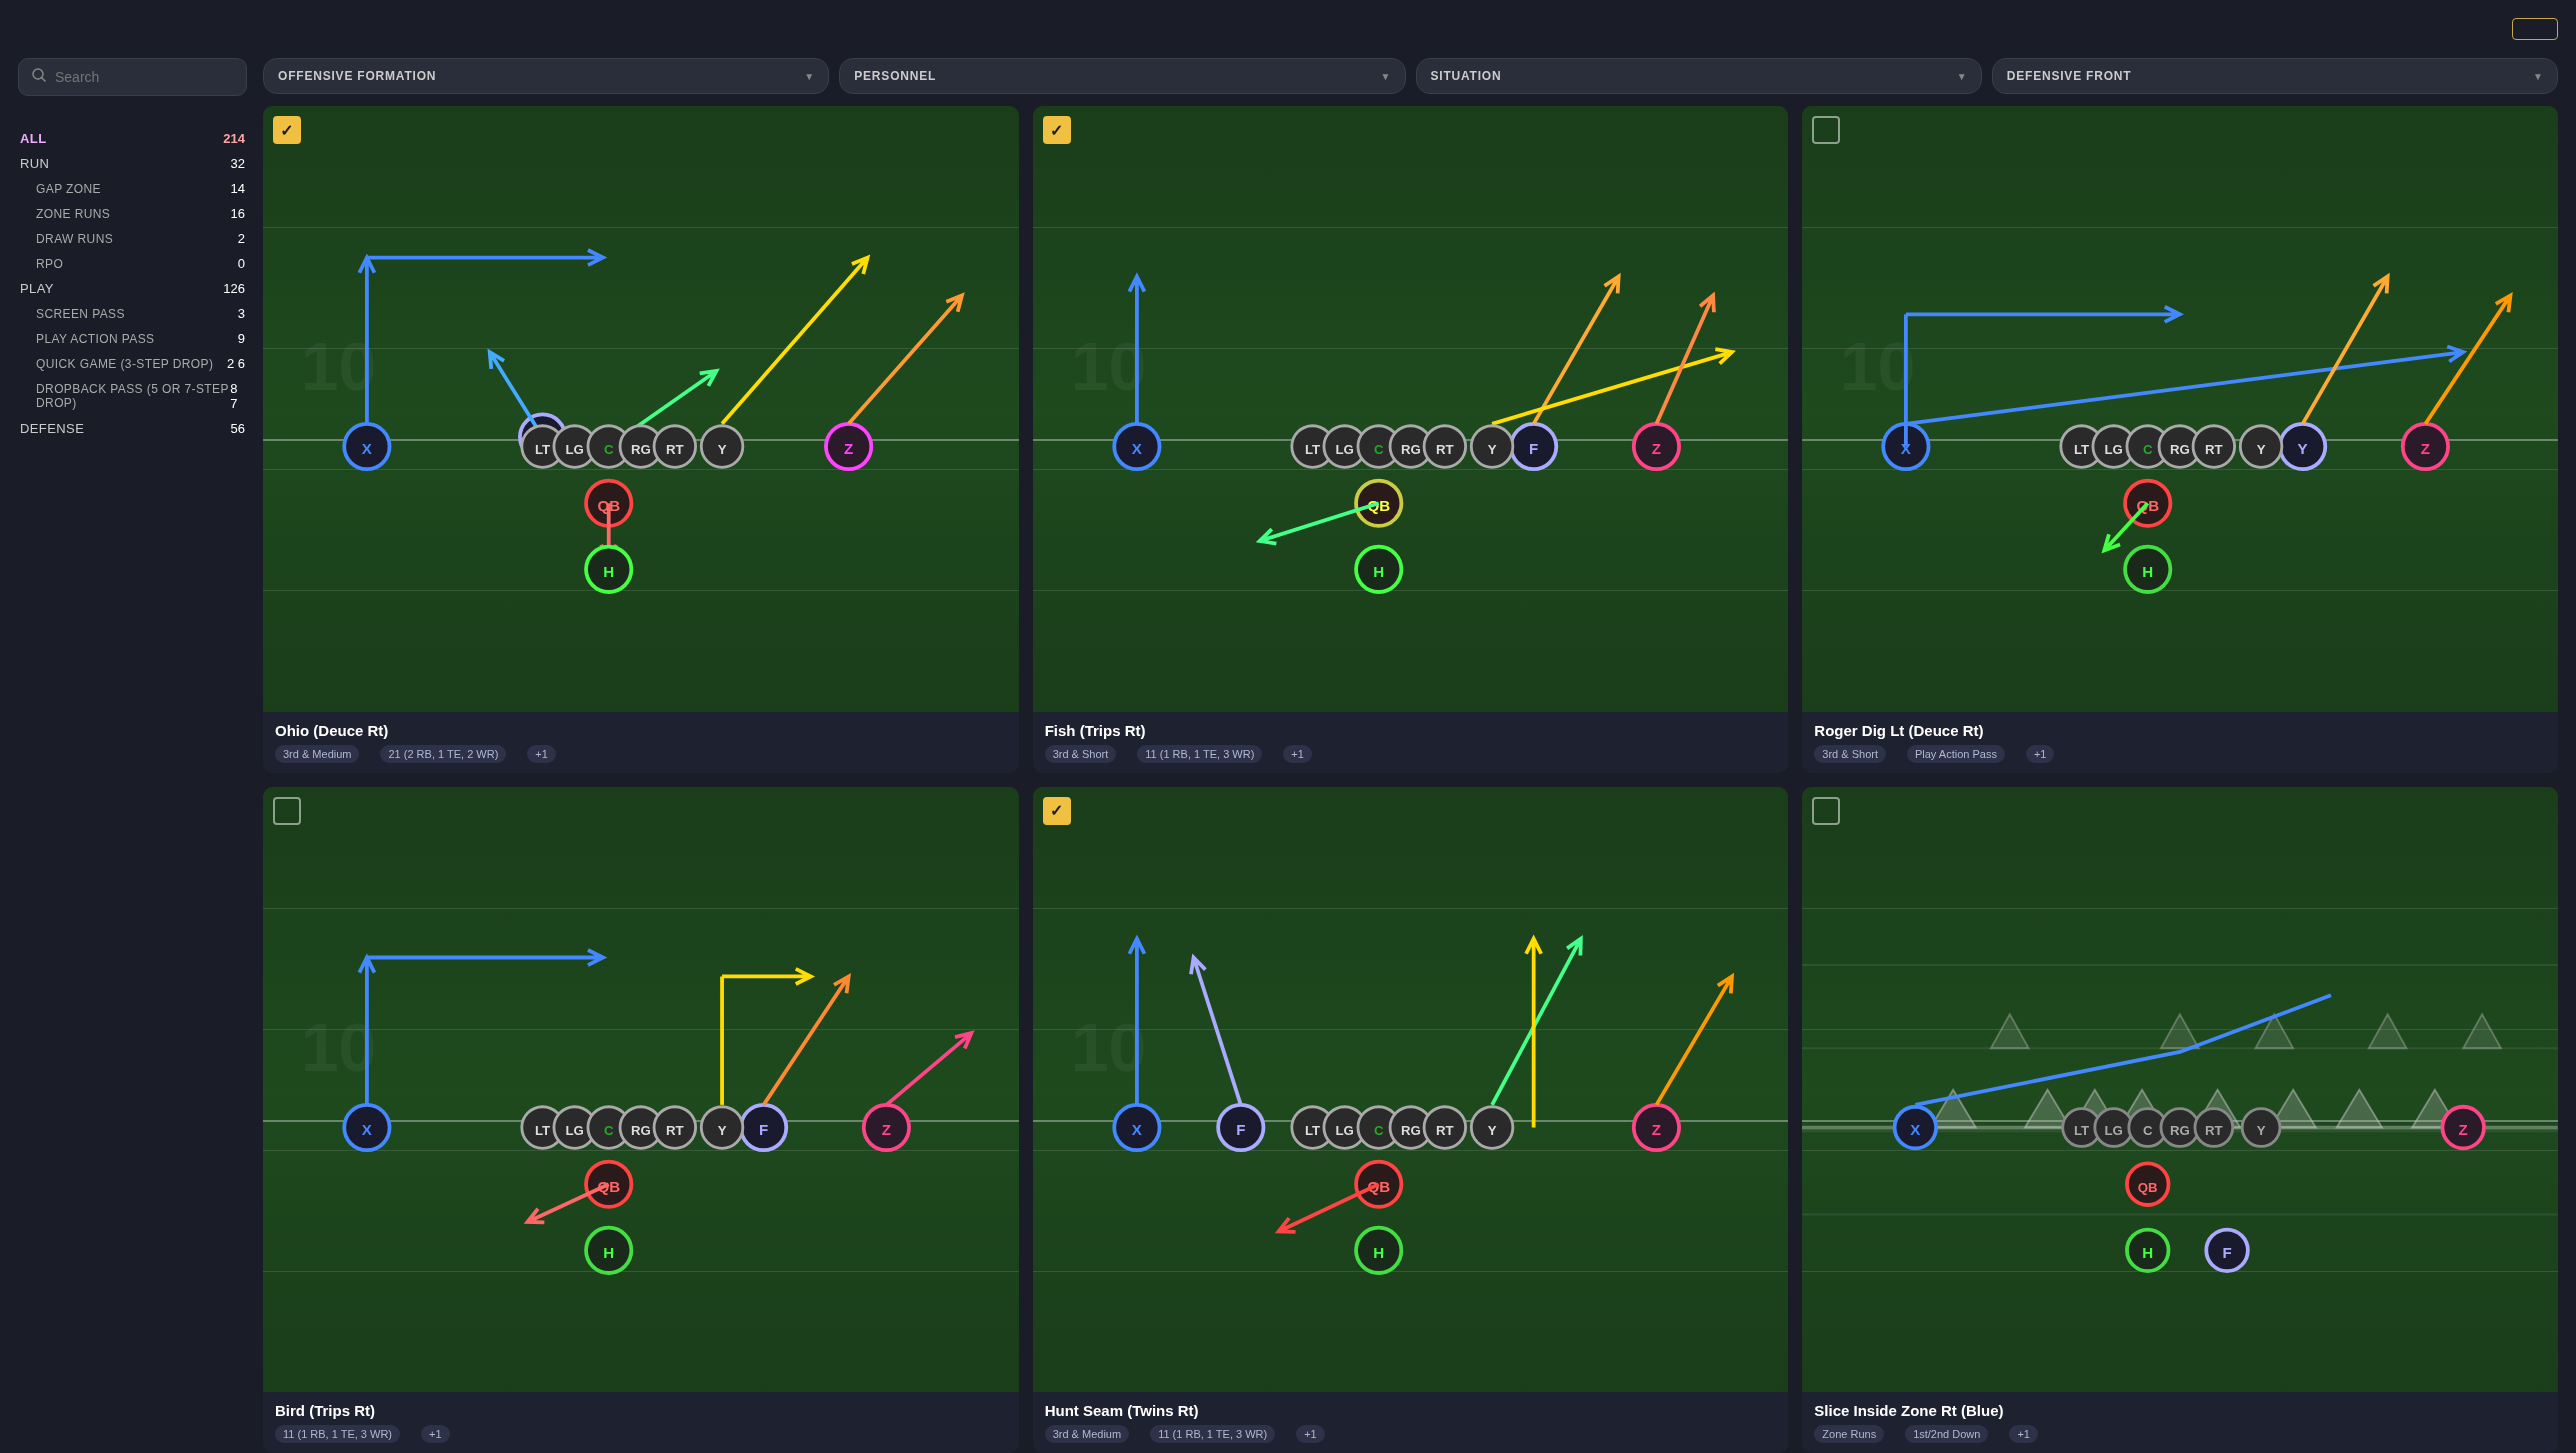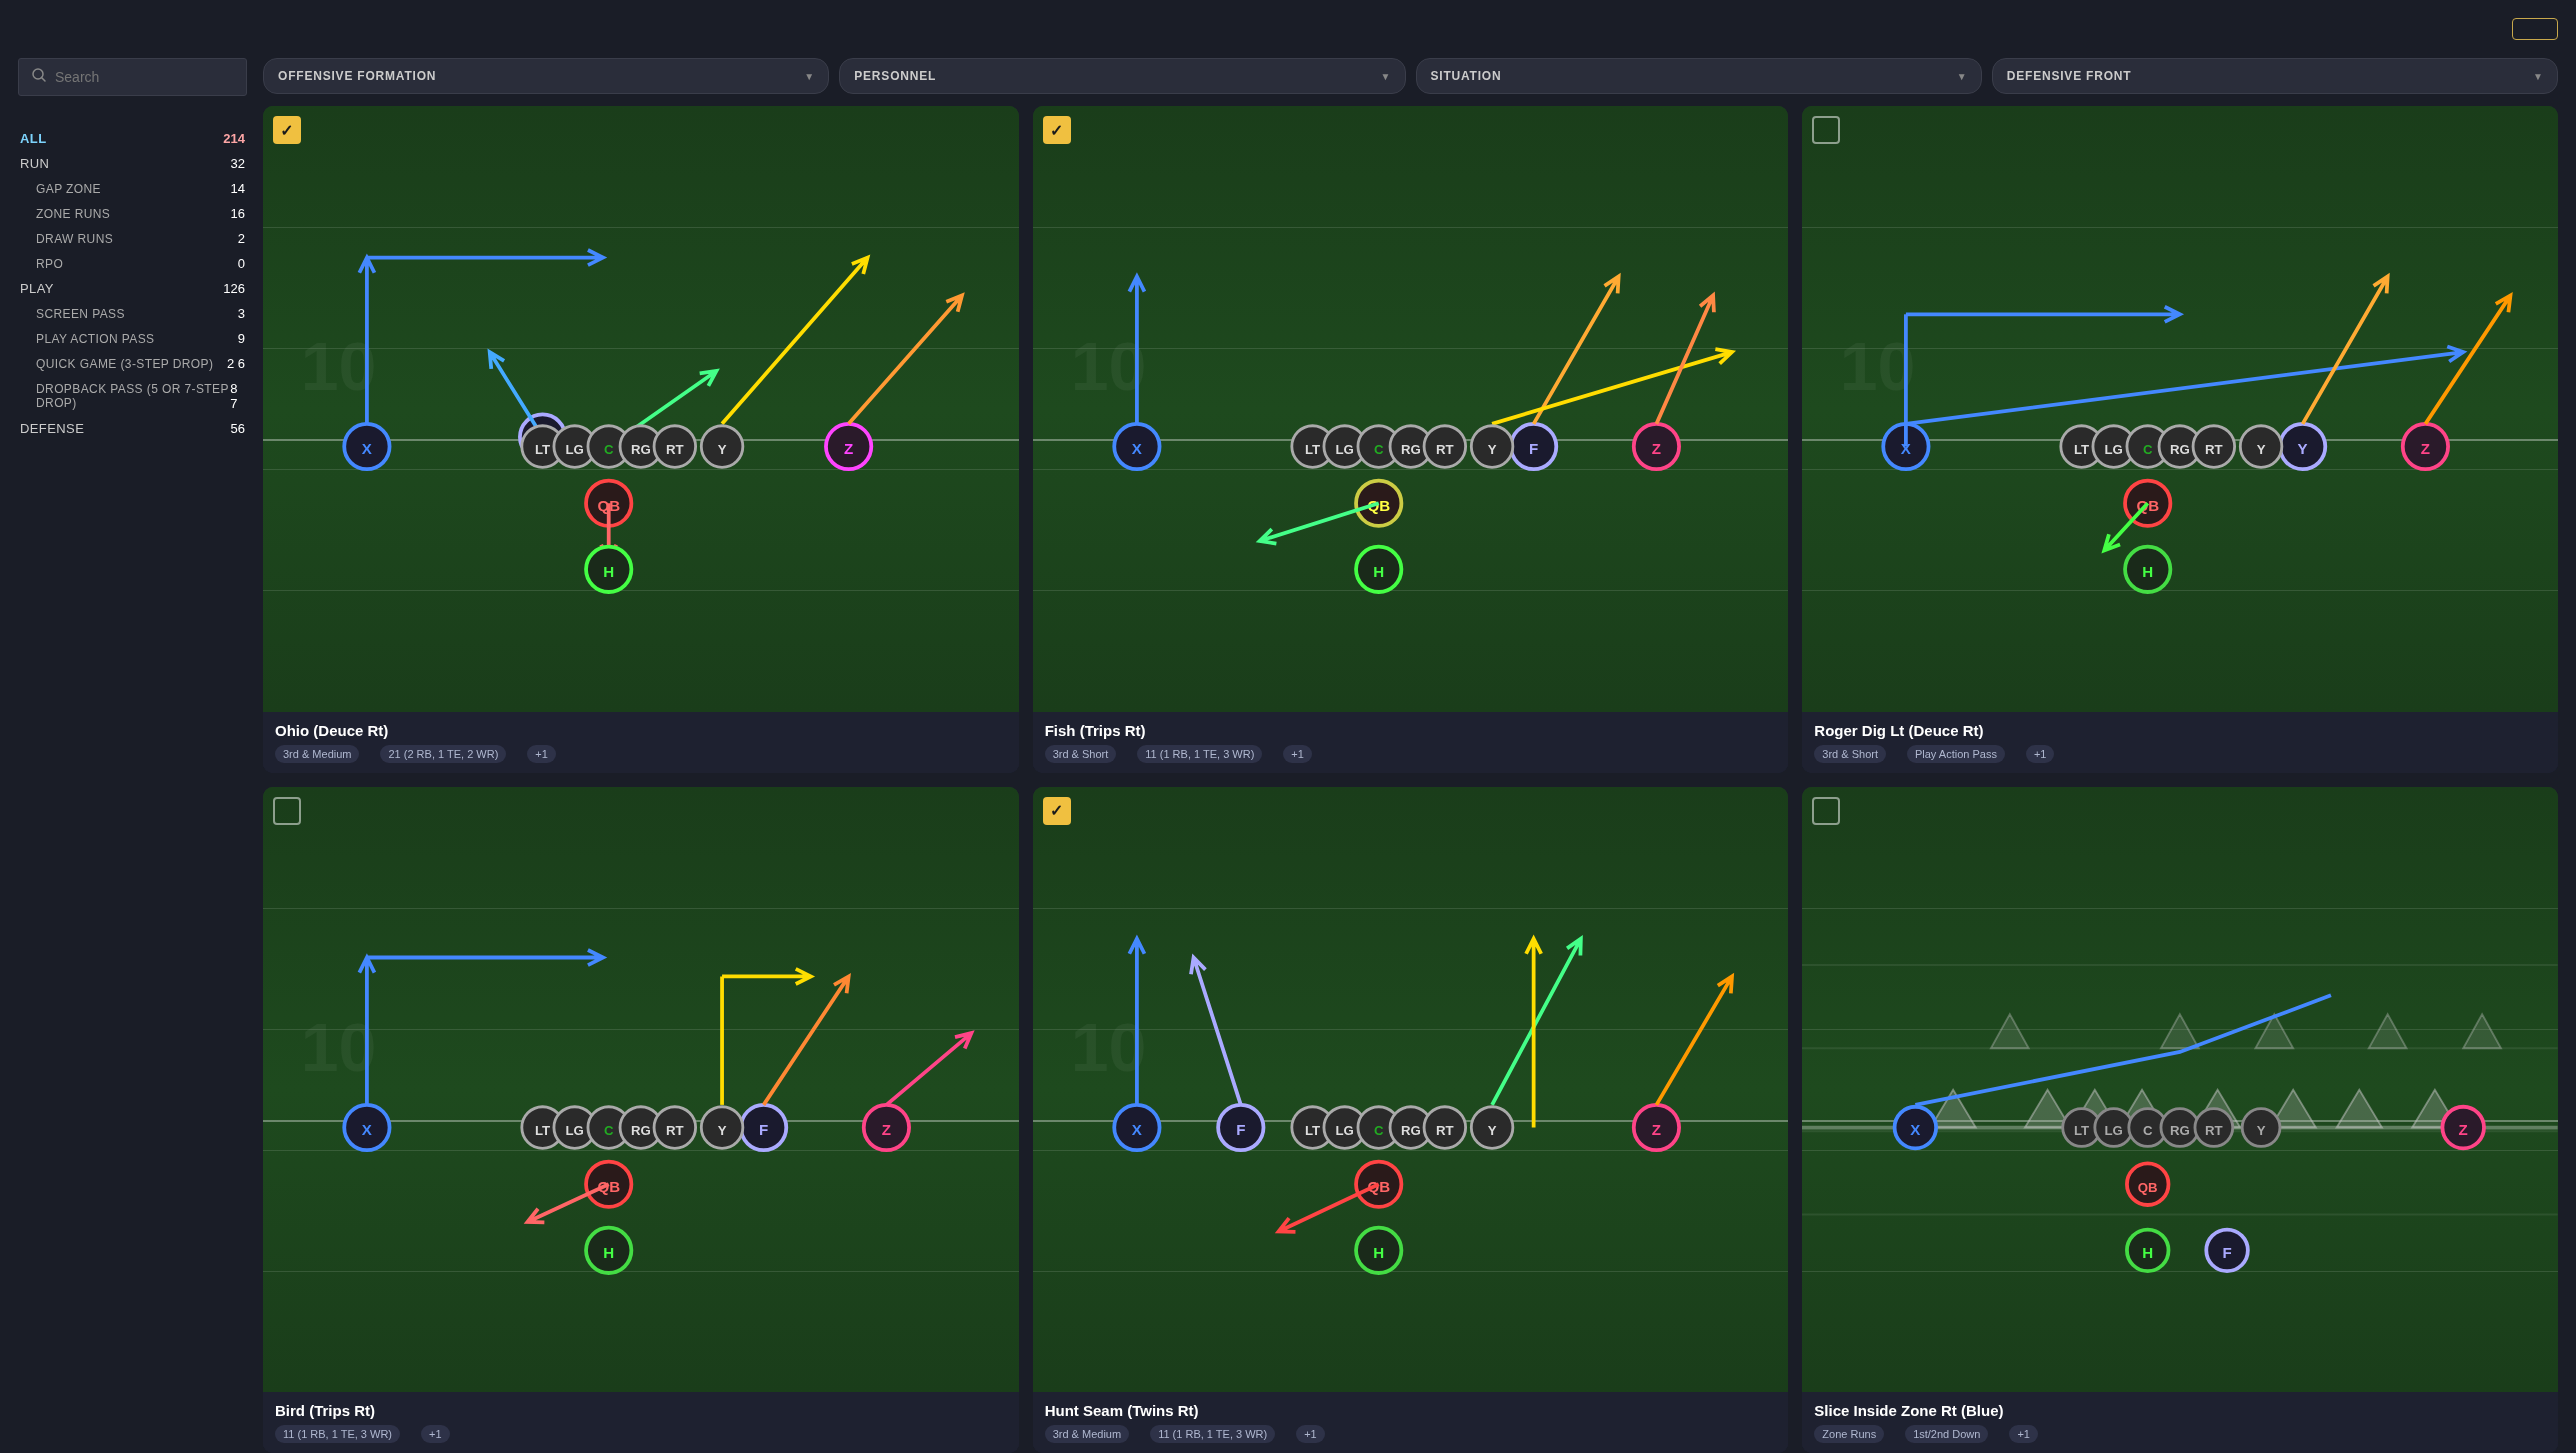--- a/index.html
+++ b/index.html
@@ -50,21 +50,21 @@
       flex-shrink: 0;
       display: flex;
       flex-direction: column;
       gap: 10px;
     }
     .search-box {
       display: flex;
       align-items: center;
       background: #2a2d3a;
       border: 1px solid #3a3d4a;
-      border-radius: 3px;
+      border-radius: 10px;
       padding: 8px 12px;
       gap: 8px;
     }
     .search-icon-svg {
       color: #888;
       flex-shrink: 0;
     }
     .search-input {
       background: transparent;
       border: none;
@@ -85,21 +85,21 @@
     }
     .category-item {
       display: flex;
       justify-content: space-between;
       align-items: center;
       padding: 5px 2px;
       cursor: pointer;
       border-radius: 4px;
     }
     .category-item.active .cat-label {
-      color: #7dd3fc;
+      color: #f0abfc;
       font-weight: 700;
     }
     .category-item.active .cat-count {
       color: #fca5a5;
       font-weight: 700;
       text-align: center;
     }
     .cat-label {
       font-size: 13px;
       color: #ccc;

